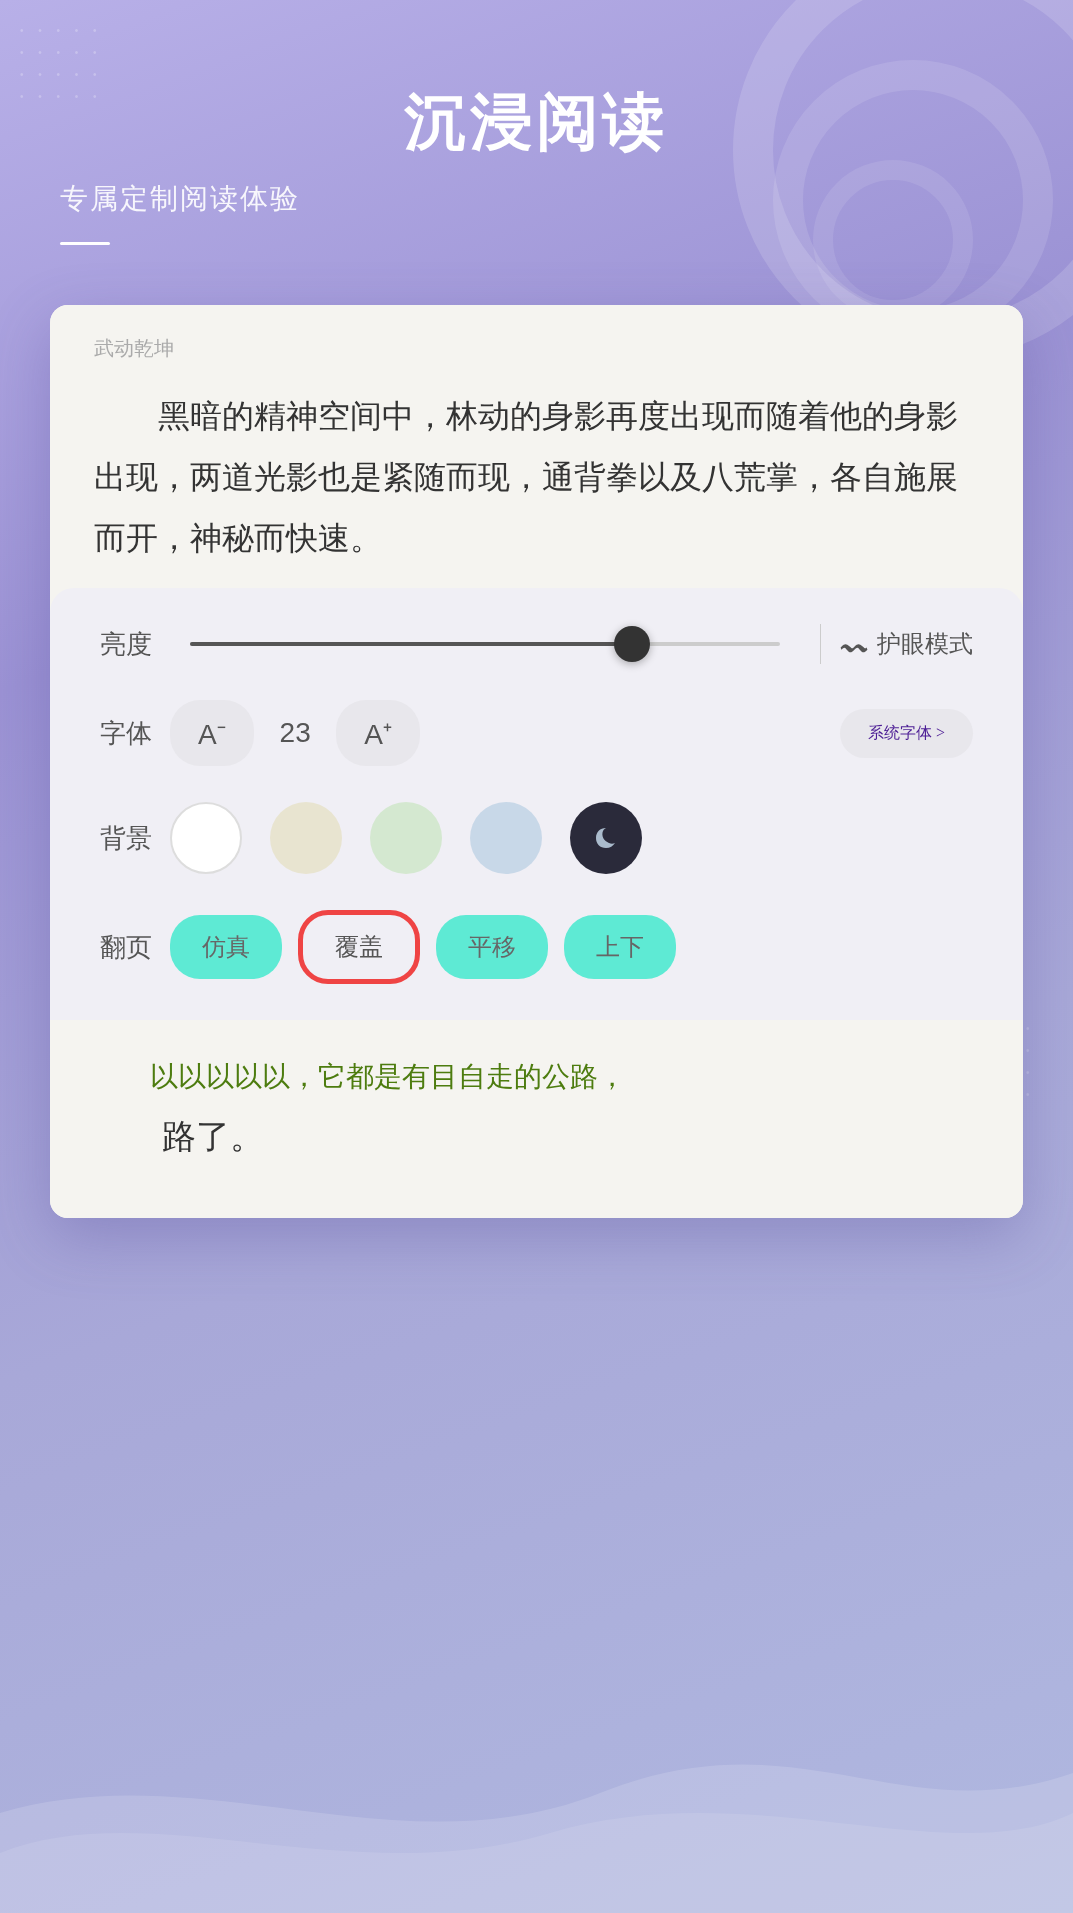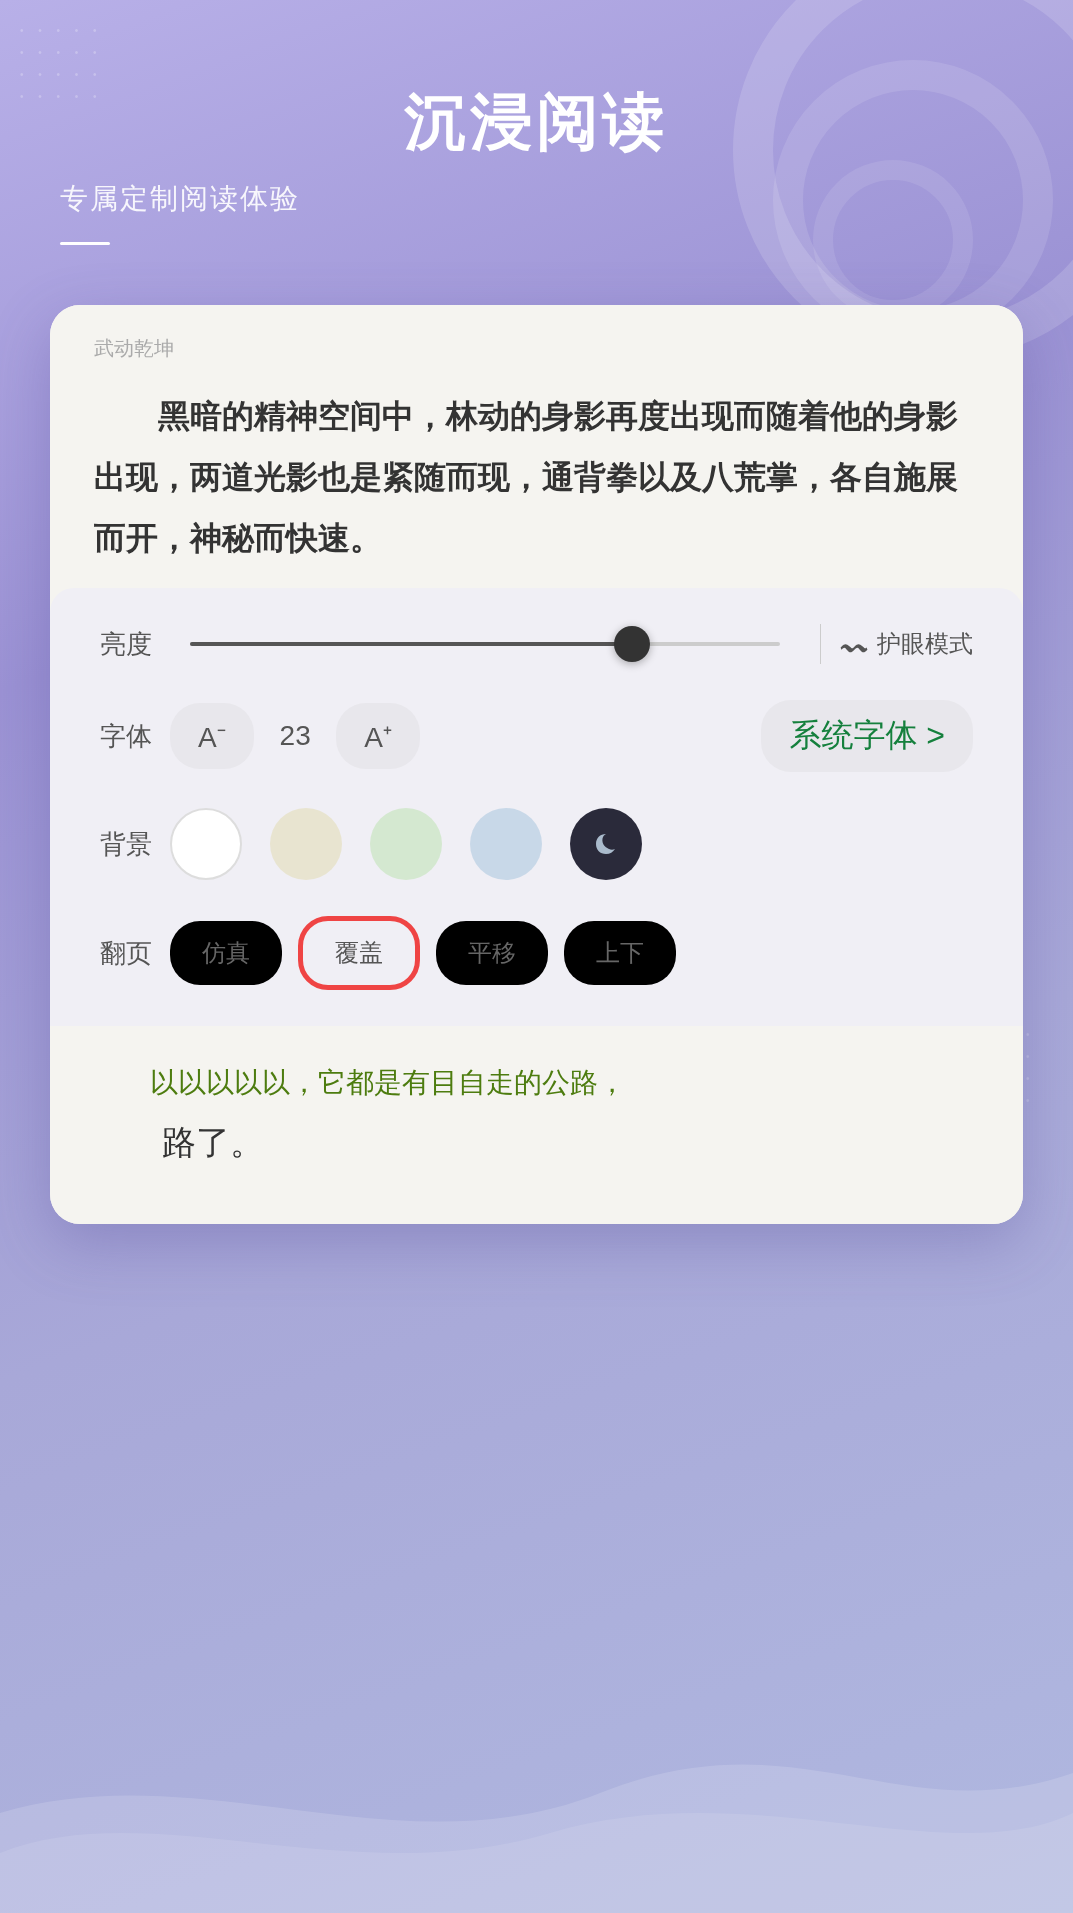--- a/index.html
+++ b/index.html
@@ -106,21 +106,21 @@
       background: white;
       border-radius: 2px;
       margin-top: 8px;
     }
 
     
     .reader-card {
       position: relative;
       margin: 20px 50px 0 50px;
       background: #f5f4f0;
-      border-radius: 30px;
+      border-radius: 18px;
       overflow: hidden;
       box-shadow: 0 20px 60px rgba(80,70,150,0.3);
       z-index: 3;
     }
 
     .reader-content {
       padding: 30px 44px 20px 44px;
       background: #f5f4f0;
     }
 
@@ -128,21 +128,21 @@
       font-size: 20px;
       color: #aaa;
       margin-bottom: 24px;
       font-weight: 400;
     }
 
     .reader-text {
       font-size: 32px;
       line-height: 1.9;
       color: #333;
-      font-weight: 700;
+      font-weight: 400;
     }
 
     .reader-text p {
       text-indent: 2em;
       margin-bottom: 0;
     }
 
     
     .settings-panel {
       background: #f0eff5;
@@ -248,27 +248,28 @@
       color: #555;
       min-width: 50px;
       text-align: center;
     }
 
     .font-family-btn {
       background: #e8e7ec;
       border: none;
       border-radius: 30px;
       padding: 14px 28px;
-      font-size: 32px;
-      color: #15803d;
+      font-size: 16px;
+      color: #4c1d95;
       cursor: pointer;
       display: flex;
       align-items: center;
       gap: 6px;
       margin-left: auto;
+      font-family: Liberation Serif, serif;
     }
 
     
     .bg-options {
       display: flex;
       align-items: center;
       gap: 28px;
       flex: 1;
     }
 
@@ -293,21 +294,21 @@
 
     
     .page-options {
       display: flex;
       align-items: center;
       gap: 16px;
       flex: 1;
     }
 
     .page-btn {
-      background: #000000;
+      background: #5eead4;
       border: none;
       border-radius: 30px;
       padding: 16px 32px;
       font-size: 24px;
       color: #666;
       cursor: pointer;
     }
 
     .page-btn.active {
       background: transparent;

